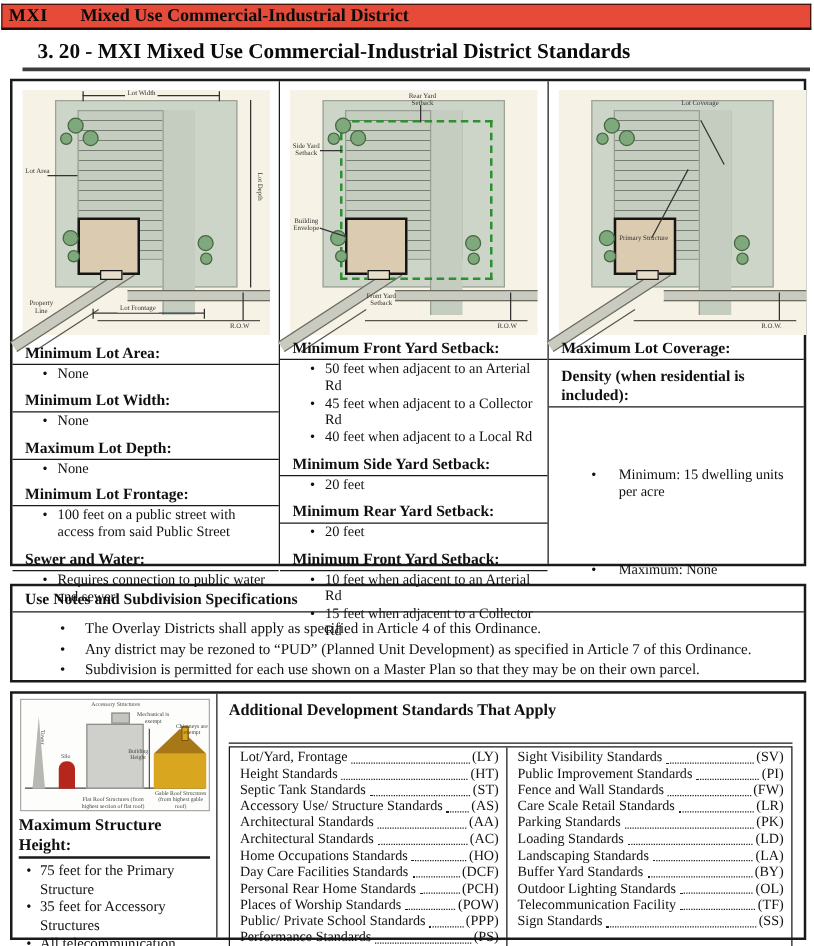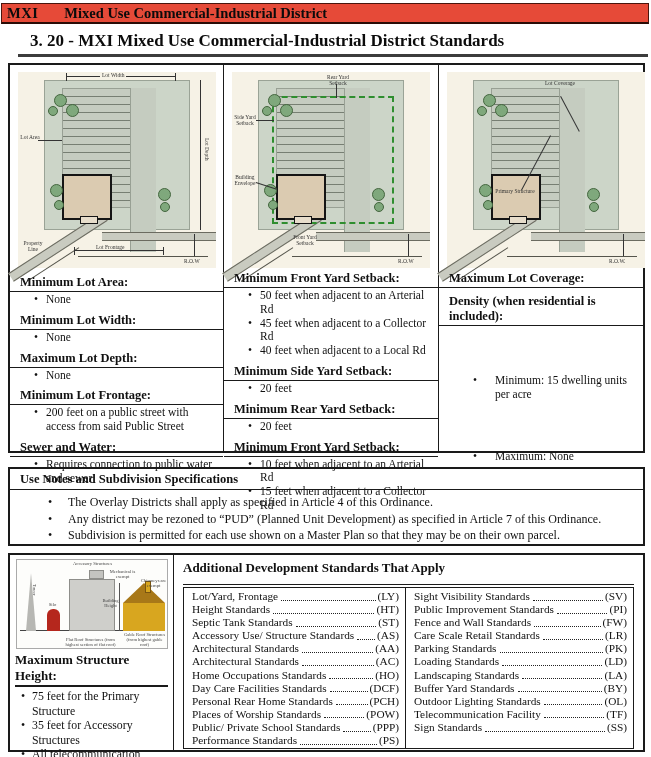--- a/index.html
+++ b/index.html
@@ -64,21 +64,21 @@
 
   
   .bottom-box { position:absolute; left:8px; top:553px; width:637px; height:199px;
                 border:2px solid #1a1a1a; display:flex; }
   .bleft { width:164px; border-right:1.5px solid #1a1a1a; position:relative; padding:4px 5px; }
   .bleft h4 { font-size:13px; font-weight:bold; border-bottom:2px solid #1a1a1a; margin:3px 0 2px; padding-bottom:1px; }
   .bleft ul { list-style:none; font-size:11.8px; line-height:14.6px; }
   .bleft li { position:relative; padding-left:17px; }
   .bleft li::before { content:"•"; position:absolute; left:6px; top:0; }
   .bright { flex:1; padding:5px 9px 0 9px; }
-  .bright h4 { font-size:13px; font-weight:bold; border-bottom:1.8px solid #1a1a1a; padding-bottom:8px; margin-bottom:2px; }
+  .bright h4 { font-size:13px; font-weight:bold; border-bottom:1.8px solid #1a1a1a; padding-bottom:18px; margin-bottom:2px; }
   .std-box { border:1.8px solid #1a1a1a; display:flex; height:162px; }
   .std-col { padding:2px 6px 0 8px; }
   .std-col.l { width:222px; border-right:1.3px solid #1a1a1a; }
   .std-col.r { flex:1; }
   .srow { display:flex; align-items:flex-end; font-size:11.3px; line-height:13.1px; }
   .srow .lab { white-space:nowrap; }
   .srow .dots { flex:1; border-bottom:1.6px dotted #222; margin:0 2px 2.5px 3px; min-width:6px; }
   .srow .code { white-space:nowrap; }
 
   
@@ -157,21 +157,21 @@
         </div>
         <div class="sec">
           <h4>Maximum Lot Depth:</h4>
           <ul class="b">
             <li>None</li>
           </ul>
         </div>
         <div class="sec">
           <h4>Minimum Lot Frontage:</h4>
           <ul class="b">
-            <li>200 feet on a public street with access from said Public Street</li>
+            <li>100 feet on a public street with access from said Public Street</li>
           </ul>
         </div>
         <div class="sec">
           <h4>Sewer and Water:</h4>
           <ul class="b">
             <li>Requires connection to public water and sewer</li>
           </ul>
         </div>
       </div>
     </div>

